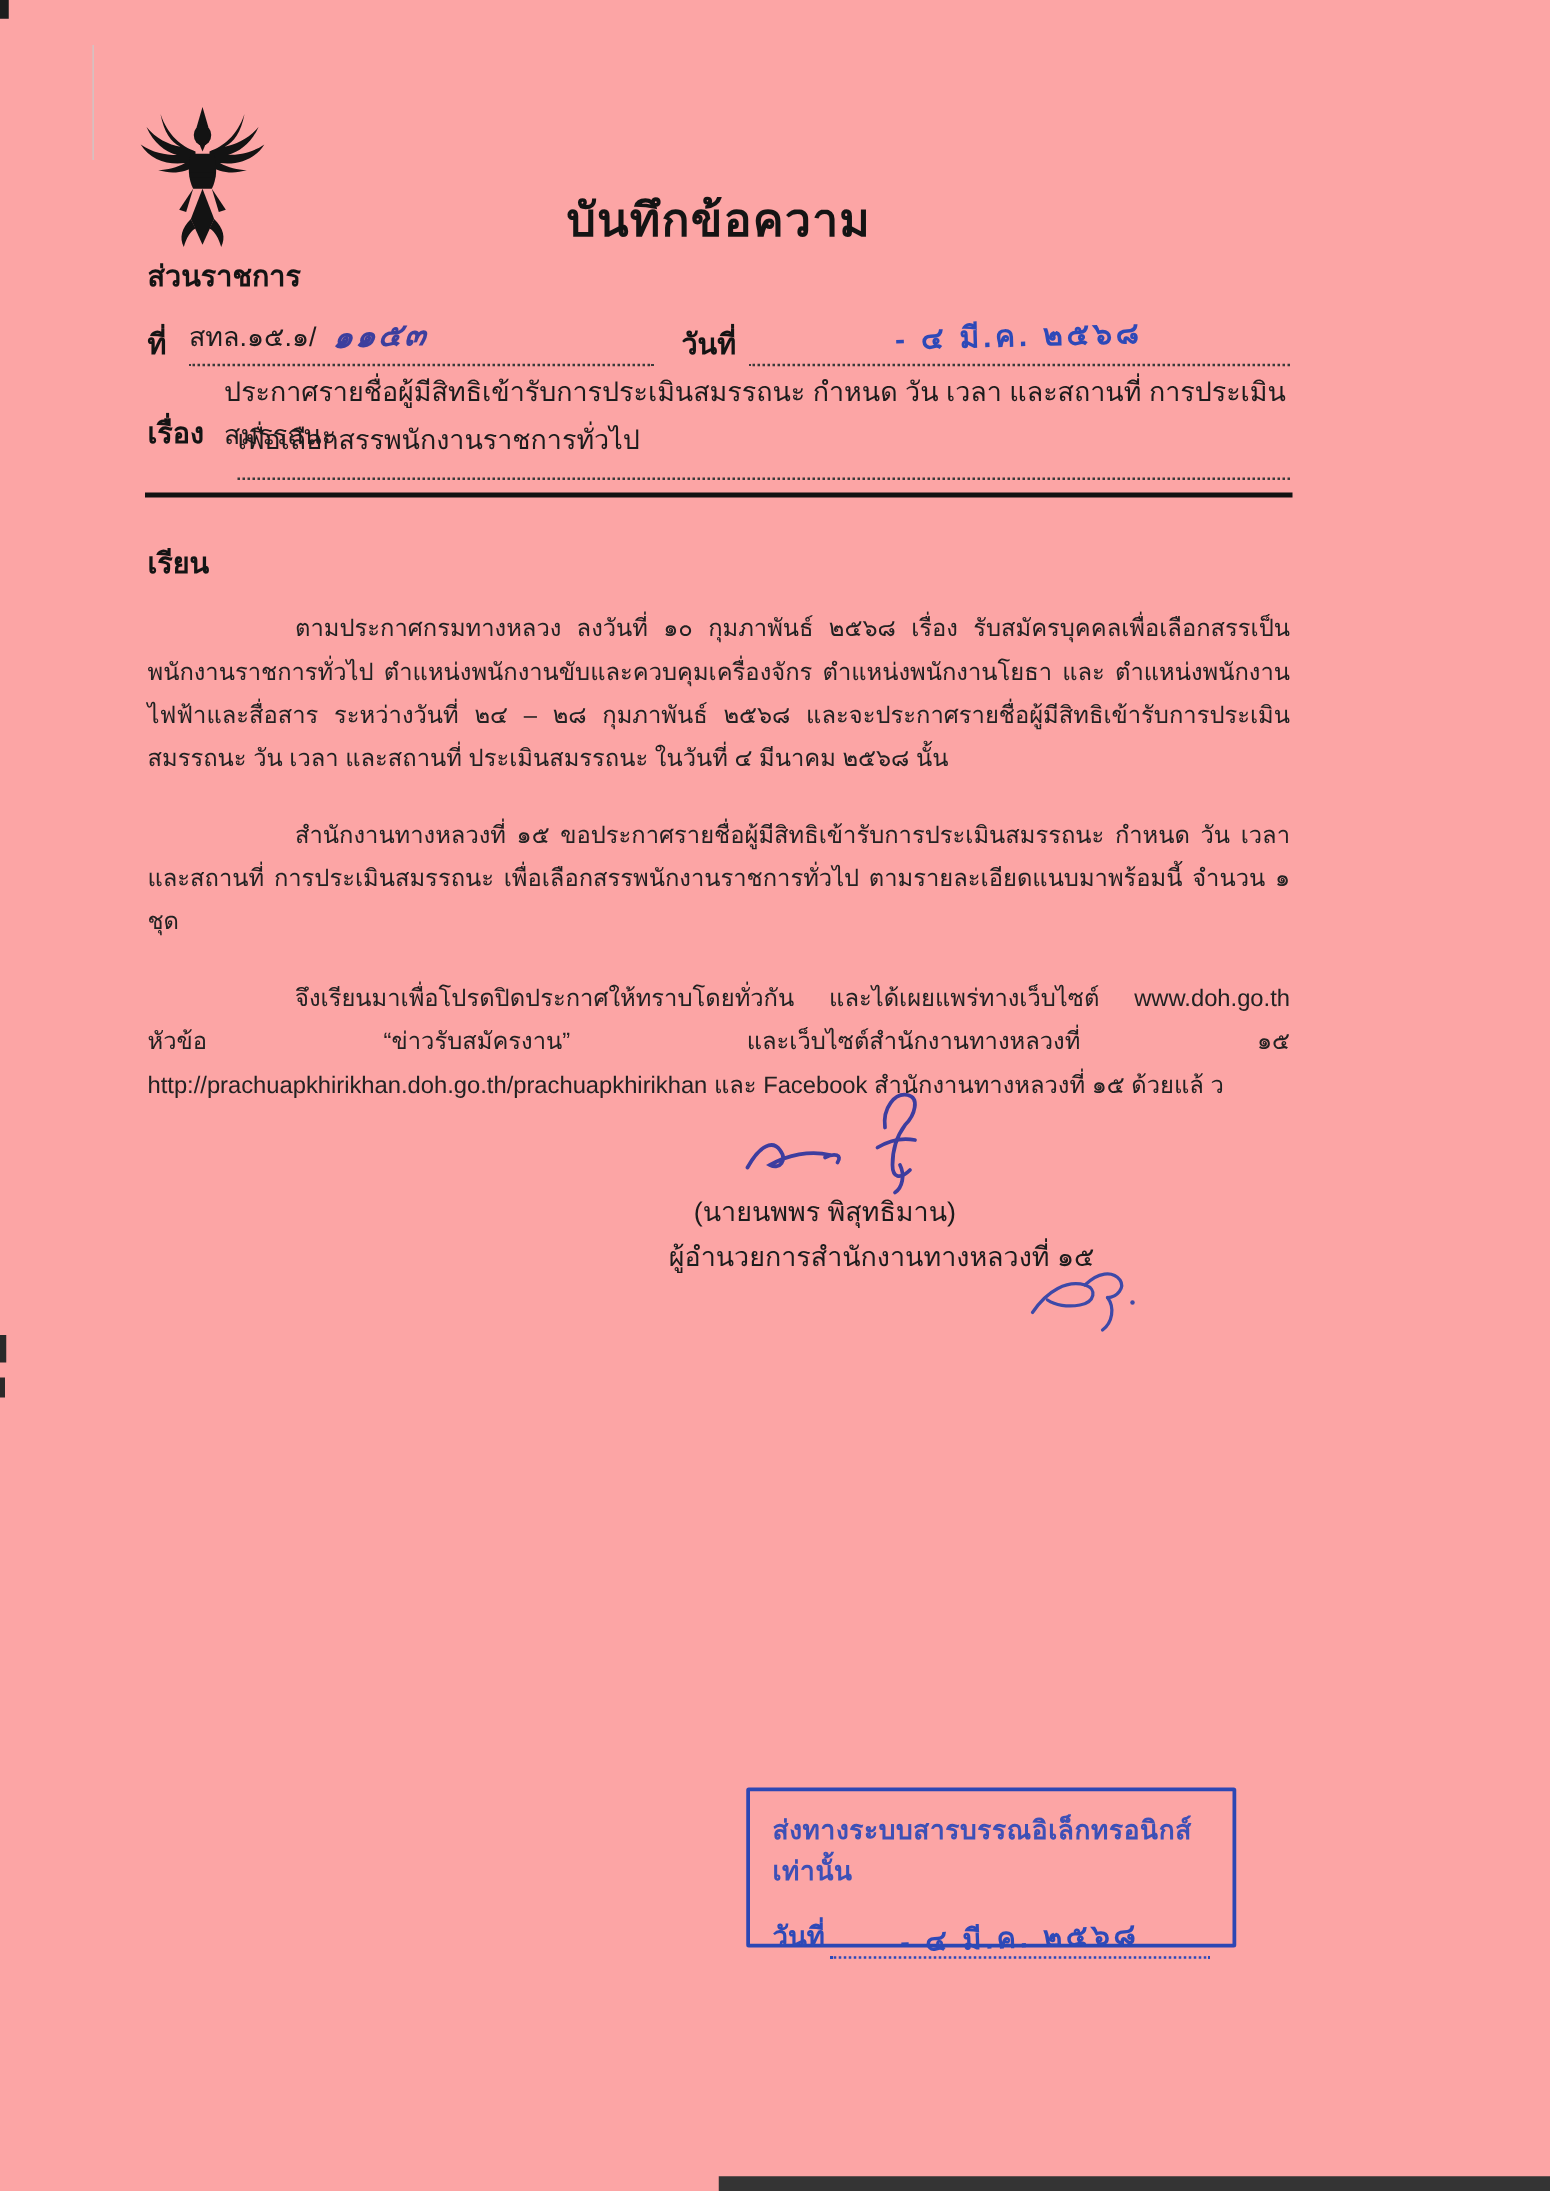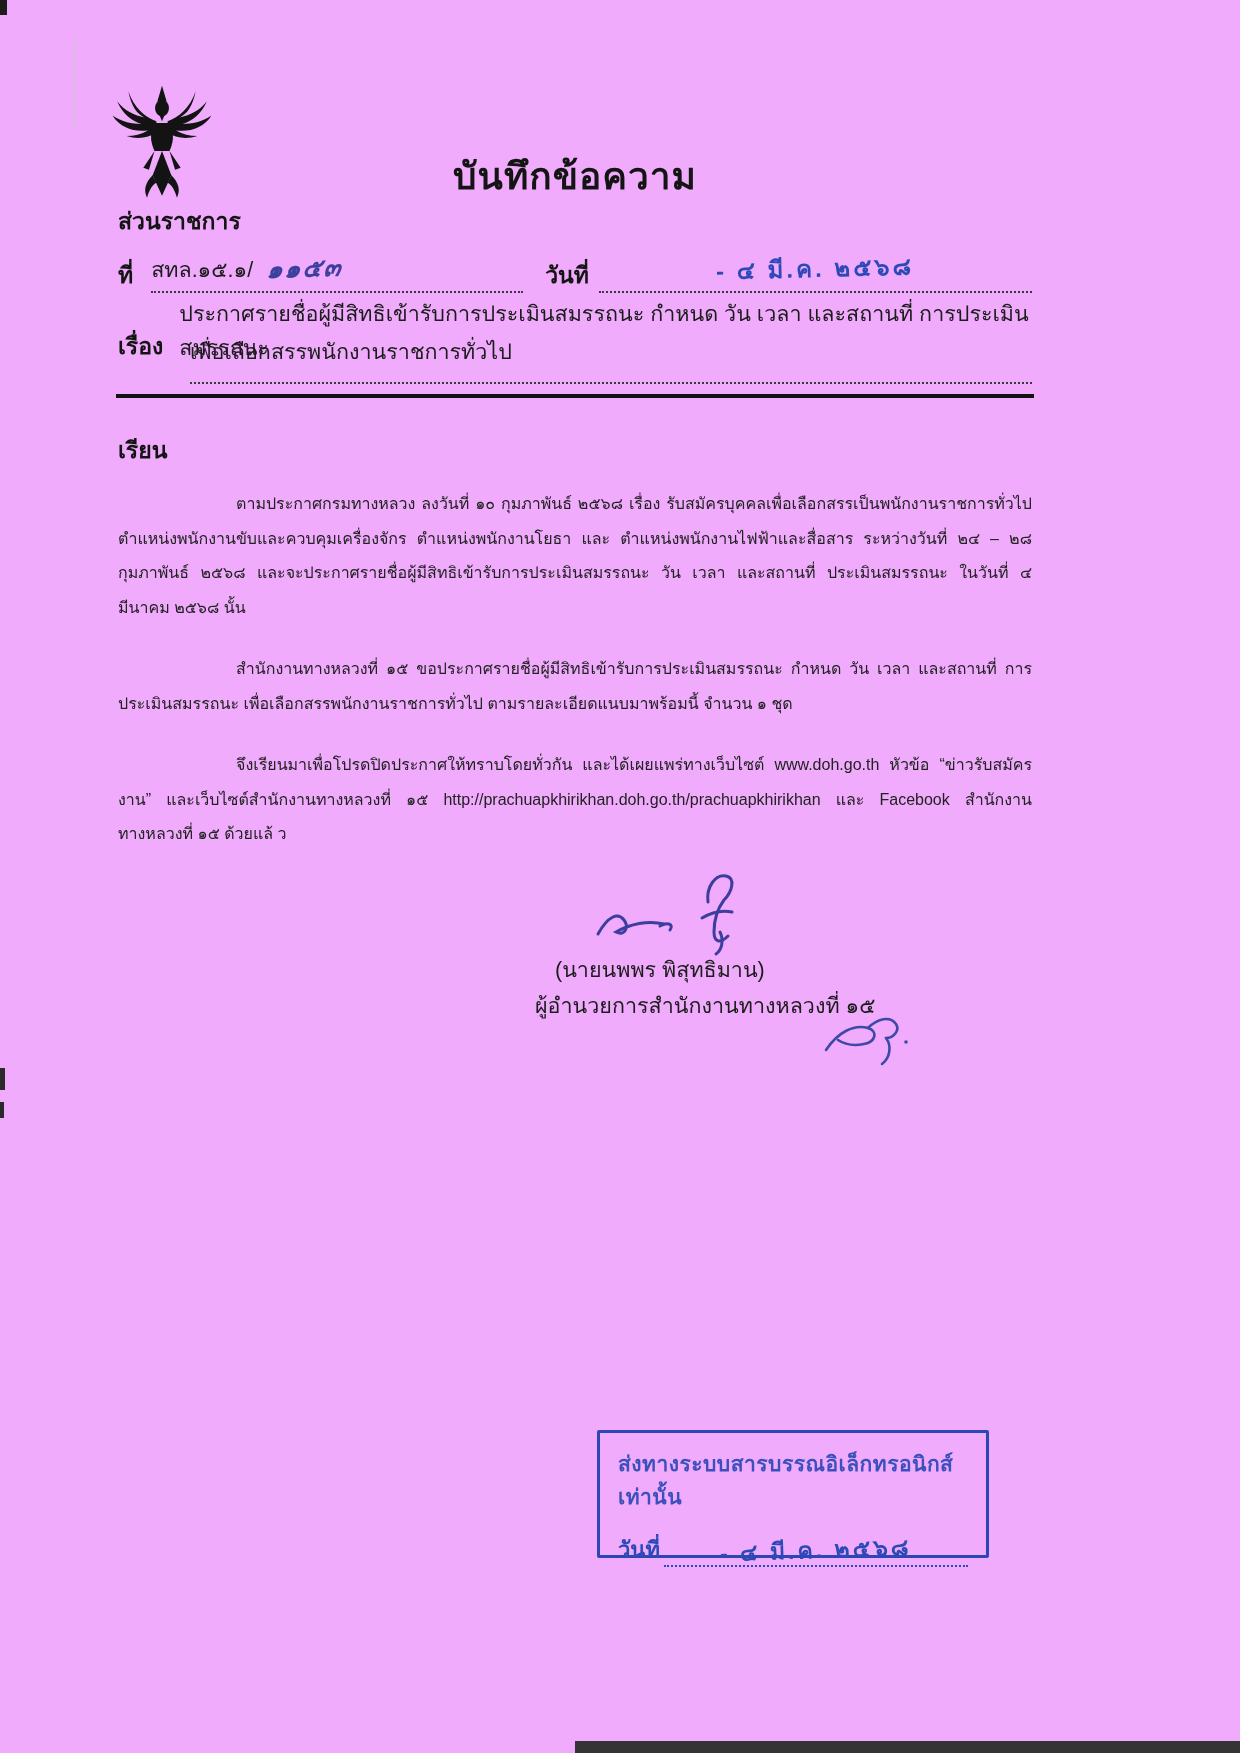--- a/index.html
+++ b/index.html
@@ -1,20 +1,20 @@
 <!DOCTYPE html>
 <html><head>
 <meta charset="utf-8">
 <style>
   html,body{margin:0;padding:0;background:#e8e8e8;}
   .page{
     position:relative;
     width:1240px;height:1753px;
     margin:0 auto;
-    background:#f0abfc;
+    background:#fca5a5;
     overflow:hidden;
     font-family:"Liberation Sans","DejaVu Sans",sans-serif;
     color:#1c1c1c;
   }
   .abs{position:absolute;}
   .title{
     top:146px;left:118px;width:914px;
     text-align:center;
     font-size:37px;font-weight:700;color:#141414;
     letter-spacing:1px;
@@ -36,21 +36,21 @@
   .stampdate{
     color:#2d49b8;font-weight:700;font-size:24px;letter-spacing:3px;
     display:inline-block;transform:rotate(-1.5deg);
     white-space:nowrap;
   }
   .rule{
     left:116px;top:394px;width:918px;height:4px;background:#121212;
   }
   .bodytext{
     left:118px;top:487px;width:914px;
-    font-size:16px;line-height:34.5px;color:#222;
+    font-size:19px;line-height:34.5px;color:#222;
   }
   .bodytext p{
     margin:0 0 27px 0;
     text-indent:118px;
     text-align:justify;
   }
   .sig-name{top:952px;left:555px;width:290px;text-align:left;font-size:21.5px;}
   .sig-pos{top:988px;left:535px;width:350px;text-align:left;font-size:21.5px;}
   .stampbox{
     left:597px;top:1430px;width:392px;height:128px;

